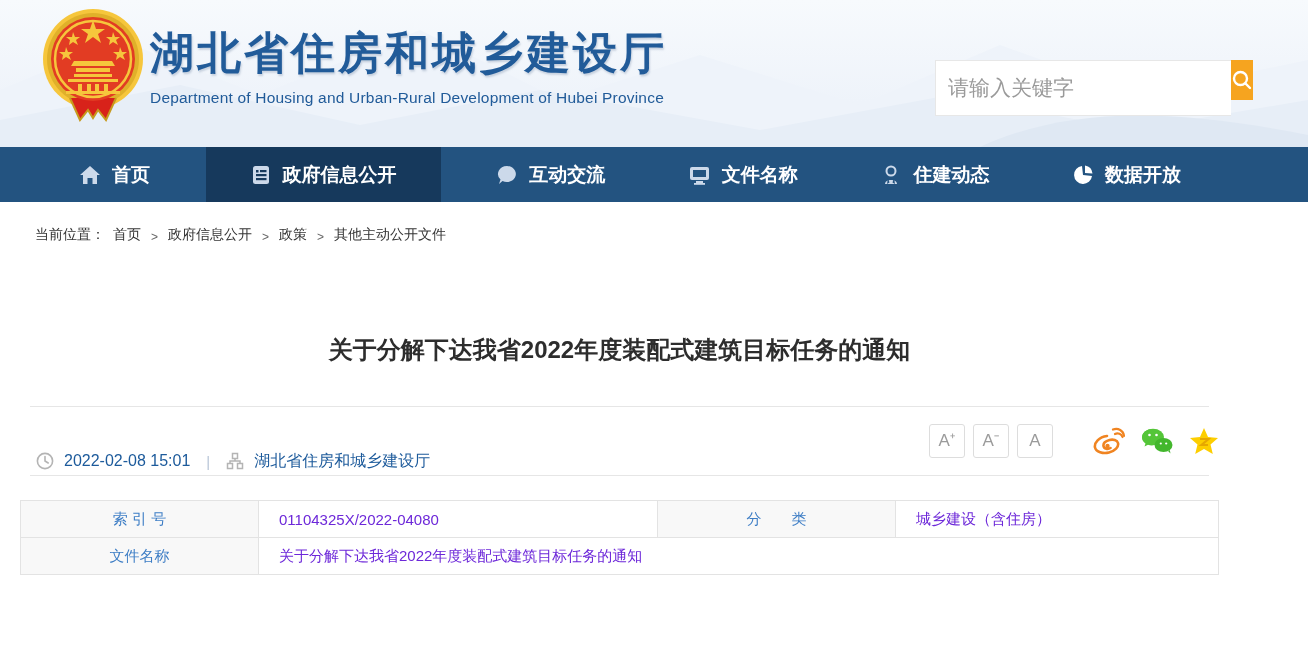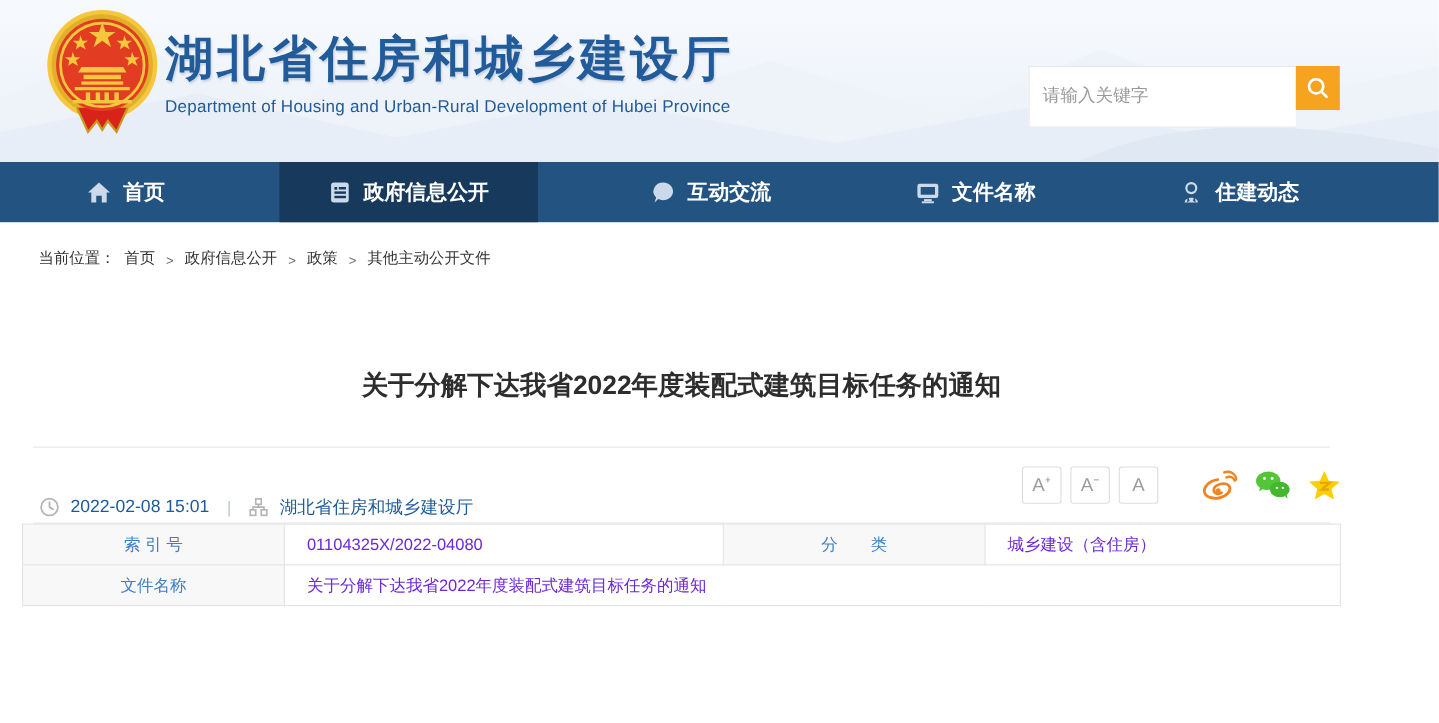--- a/index.html
+++ b/index.html
@@ -11,21 +11,21 @@
     background: linear-gradient(180deg,#f7fafd 0%, #eef3fa 70%, #e9eff8 100%); overflow: hidden; }
   .mountains { position:absolute; inset:0; pointer-events:none; }
   .header-inner { position: relative; height: 100%; }
   .emblem { position: absolute; left: 40px; top: 6px; width: 106px; height: 122px; }
   .titles { position: absolute; left: 150px; top: 24px; }
   .site-title { font-size: 44px; font-weight: bold; color: #215b99; letter-spacing: 3px;
     font-family: "Liberation Serif", "DejaVu Serif", serif; text-shadow: 1px 2px 2px rgba(120,140,170,.35); }
   .site-subtitle { margin-top: 6px; font-size: 15.5px; color: #215b99; letter-spacing: 0.2px; }
   .search { position: absolute; left: 935px; top: 60px; width: 283px; height: 40px; display: flex; }
   .search-input { flex: 1; height: 56px; border: 1px solid #e7e7e7; border-right: none; background: #fff;
-    padding: 0 12px; font-size: 16px; color: #701a75; outline: none; }
+    padding: 0 12px; font-size: 21px; color: #701a75; outline: none; }
   .search-input::placeholder { color: #9a9a9a; }
   .search-btn { width: 40px; height: 40px; background: #f6a41f; border: none; cursor: pointer;
     display: flex; align-items: center; justify-content: center; }
 
   
   .nav { height: 55px; background: #235380; display: flex; align-items: stretch;
     padding-left: 52px; padding-right: 100px; justify-content: space-between; }
   .nav-item { display: flex; align-items: center; gap: 11px; padding: 0 27px; cursor: pointer;
     color: #fff; font-size: 19px; font-weight: bold; }
   .nav-item.active { background: #16395c; padding: 0 44px; }
@@ -46,21 +46,21 @@
   .meta-left { display: flex; align-items: center; margin-left: 16px; font-size: 16px; color: #1c5a9b; margin-top: 40px; }
   .meta-left .sep { color: #b8c6d8; margin: 0 16px; font-size: 15px; }
   .meta-icon { margin-right: 10px; display: flex; align-items: center; }
   .meta-right { display: flex; align-items: center; }
   .font-btn { width: 36px; height: 34px; border: 1px solid #ddd; border-radius: 3px; background: #fff;
     color: #9b9b9b; font-size: 17px; margin-left: 8px; cursor: pointer; line-height: 32px; text-align: center; }
   .share-icons { display: flex; align-items: center; margin-left: 24px; }
   .share-icon { margin-left: 16px; cursor: pointer; display: flex; align-items: center; }
 
   
-  .info-table { width: 100%; border-collapse: collapse; table-layout: fixed; }
+  .info-table { width: 100%; border-collapse: collapse; margin-top: 24px; table-layout: fixed; }
   .info-table td { border: 1px solid #e3e3e3; height: 37px; font-size: 15px; }
   .info-table td.lbl { background: #f8f8f8; color: #3d7dc5; text-align: center; }
   .info-table td.val { color: #6d28d9; padding-left: 20px; }
   col.c1, col.c3 { width: 238px; }
   col.c2 { width: 399px; }
 </style>
 </head>
 <body>
 
 <div class="header">
@@ -141,20 +141,27 @@
     <span>文件名称</span>
   </div>
   <div class="nav-item">
     <svg width="22" height="22" viewBox="0 0 22 22">
       <circle cx="11" cy="7" r="4.5" fill="none" stroke="#ccd9ea" stroke-width="2"></circle>
       <path d="M5,20 C5,14.5 17,14.5 17,20 Z" fill="#ccd9ea"></path>
       <path d="M8,14 L7,20 L9.5,18.5 Z" fill="#235380"></path>
       <path d="M14,14 L15,20 L12.5,18.5 Z" fill="#235380"></path>
     </svg>
     <span>住建动态</span>
+  </div>
+  <div class="nav-item">
+    <svg width="22" height="22" viewBox="0 0 22 22">
+      <path d="M10,2 A9,9 0 1 0 20,12 L11,11 Z" fill="#fff"></path>
+      <path d="M13,1.5 A9,9 0 0 1 20.5,9.5 L13,9 Z" fill="#fff"></path>
+    </svg>
+    <span>数据开放</span>
   </div>
 </div>
 
 <div class="breadcrumb">
   <span class="crumb-prefix">当前位置：</span>
   <span class="crumb">首页</span>
   <span class="crumb-sep">&gt;</span>
   <span class="crumb">政府信息公开</span>
   <span class="crumb-sep">&gt;</span>
   <span class="crumb">政策</span>

